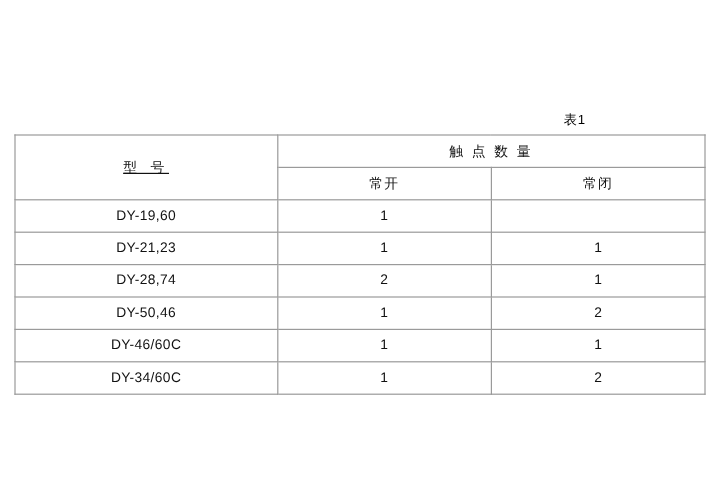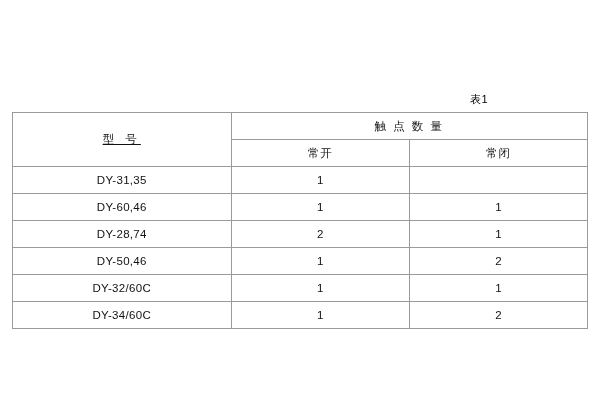--- a/index.html
+++ b/index.html
@@ -93,41 +93,41 @@
         <th class="head-model" rowspan="2">型  号</th>
         <th class="head-group" colspan="2">触 点 数 量</th>
       </tr>
       <tr>
         <th class="head-sub">常开</th>
         <th class="head-sub">常闭</th>
       </tr>
     </thead>
     <tbody>
       <tr>
-        <td class="cell-model">DY-31,35</td>
+        <td class="cell-model">DY-19,60</td>
         <td class="cell-num">1</td>
         <td class="cell-num"></td>
       </tr>
       <tr>
-        <td class="cell-model">DY-60,46</td>
+        <td class="cell-model">DY-21,23</td>
         <td class="cell-num">1</td>
         <td class="cell-num">1</td>
       </tr>
       <tr>
         <td class="cell-model">DY-28,74</td>
         <td class="cell-num">2</td>
         <td class="cell-num">1</td>
       </tr>
       <tr>
         <td class="cell-model">DY-50,46</td>
         <td class="cell-num">1</td>
         <td class="cell-num">2</td>
       </tr>
       <tr>
-        <td class="cell-model">DY-32/60C</td>
+        <td class="cell-model">DY-46/60C</td>
         <td class="cell-num">1</td>
         <td class="cell-num">1</td>
       </tr>
       <tr>
         <td class="cell-model">DY-34/60C</td>
         <td class="cell-num">1</td>
         <td class="cell-num">2</td>
       </tr>
     </tbody>
   </table>

